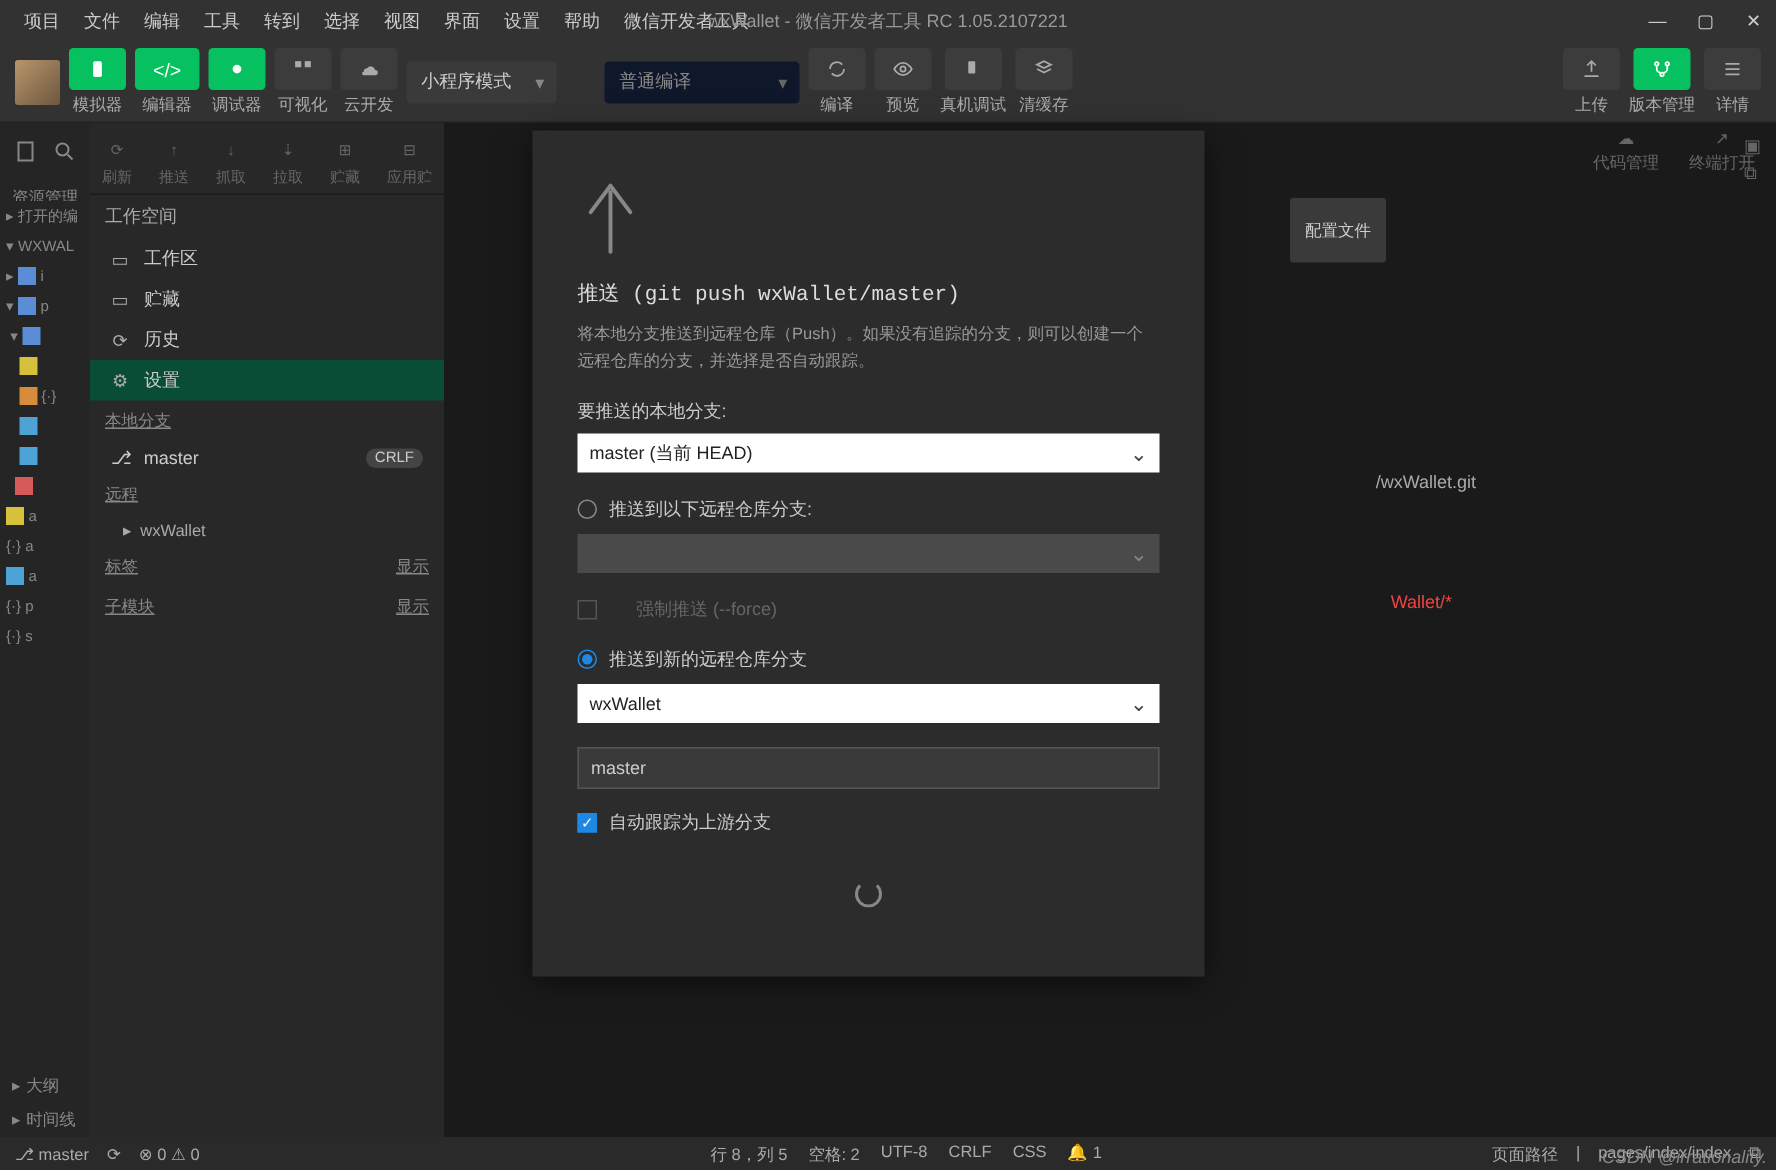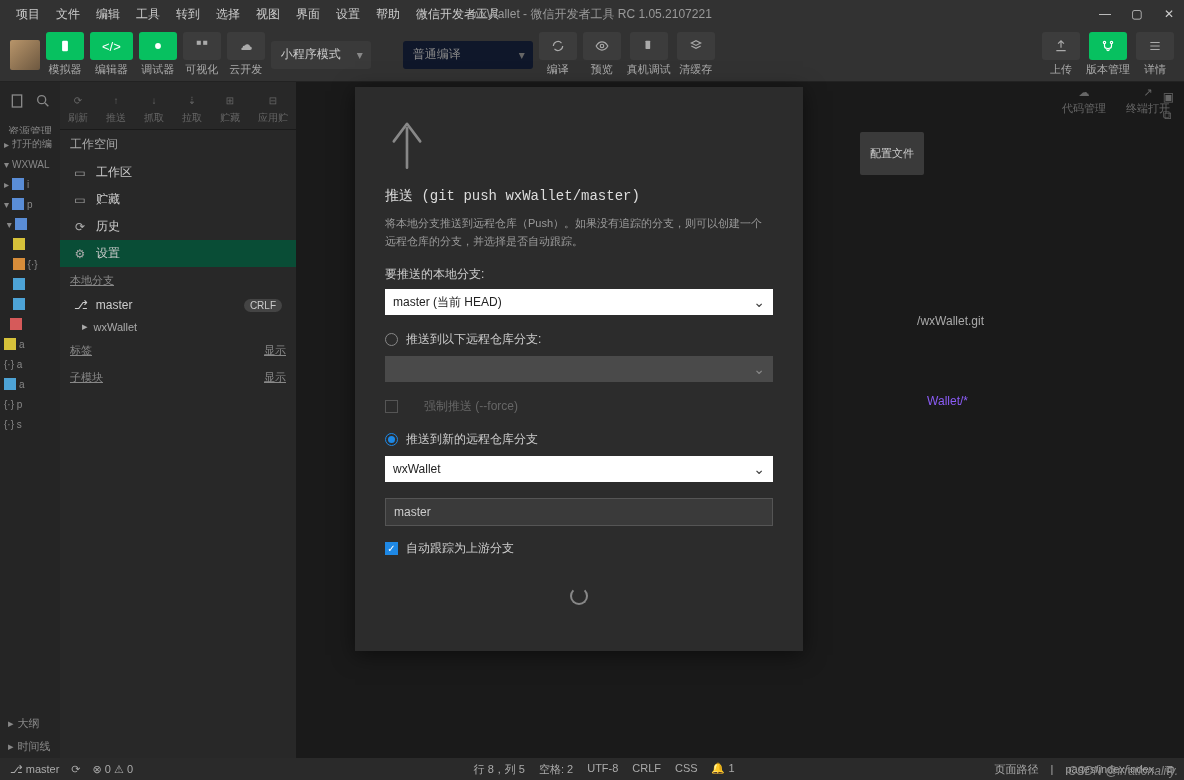--- a/index.html
+++ b/index.html
@@ -52,21 +52,21 @@
 .fi-yellow { background: #d6c13a; }
 .fi-blue { background: #4da3d6; }
 .fi-red { background: #d65a5a; }
 .fi-js { background: #d6c13a; }
 
 .main-area { flex: 1; background: #1a1a1a; position: relative; }
 .right-actions { position: absolute; right: 14px; top: 4px; display: flex; gap: 20px; }
 .ra-item { display: flex; flex-direction: column; align-items: center; color: #666; font-size: 11px; gap: 2px;}
 .config-btn { position: absolute; right: 260px; top: 50px; padding: 14px 10px; background: #3a3a3a; color: #ccc; border-radius: 2px; font-size: 11px;}
 .remote-url { position: absolute; right: 200px; top: 232px; color: #aaa; font-size: 12px; }
-.remote-spec { position: absolute; right: 216px; top: 312px; color: #8b5cf6; font-size: 12px; margin-left: 20px; }
+.remote-spec { position: absolute; right: 216px; top: 312px; color: #ef4444; font-size: 12px; margin-left: 20px; }
 
 .dialog { position: absolute; left: 355px; top: 87px; width: 448px; height: 564px; background: #2c2c2c; box-shadow: 0 4px 20px rgba(0,0,0,0.5); padding: 28px 30px; }
 .dialog-arrow { width: 44px; height: 60px; margin-bottom: 12px; }
 .dialog-arrow svg { stroke: #888; fill: none; stroke-width: 3;}
 .dialog-title { font-family: "Courier New", monospace; font-size: 14px; color: #ddd; margin-bottom: 10px; }
 .dialog-desc { font-size: 11px; color: #999; line-height: 1.6; margin-bottom: 16px; }
 .field-label { font-size: 12px; color: #ccc; margin-bottom: 6px; }
 .select-box { width: 100%; height: 26px; background: #fff; color: #222; padding: 0 8px; display: flex; align-items: center; position: relative; margin-bottom: 16px; font-size: 12px;}
 .select-box::after { content: "⌄"; position: absolute; right: 8px; color: #444; font-size: 14px;}
 .select-box.disabled { background: #4a4a4a; color: #888; }
@@ -298,20 +298,23 @@
 
     <div class="sub-header">
         <span>本地分支</span>
       </div>
     <div class="branch-item">
       <span>⎇</span>
       <span>master</span>
       <span class="badge">CRLF</span>
     </div>
 
+    <div class="sub-header">
+        <span>远程</span>
+      </div>
     <div class="remote-item">
         <span>▸</span>
         <span>wxWallet</span>
       </div>
 
     <div class="sub-header">
         <span>标签</span>
         <span style="color:#888">显示</span>
       </div>
     <div class="sub-header">

